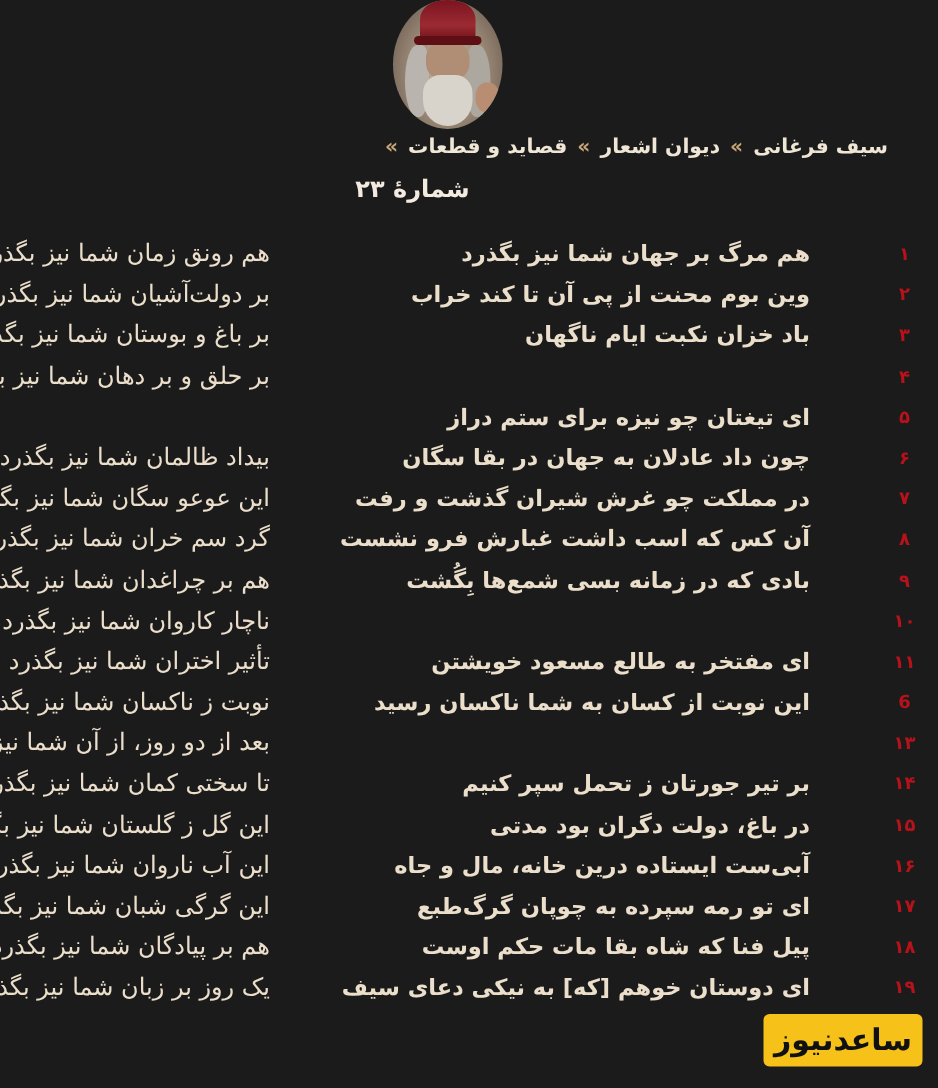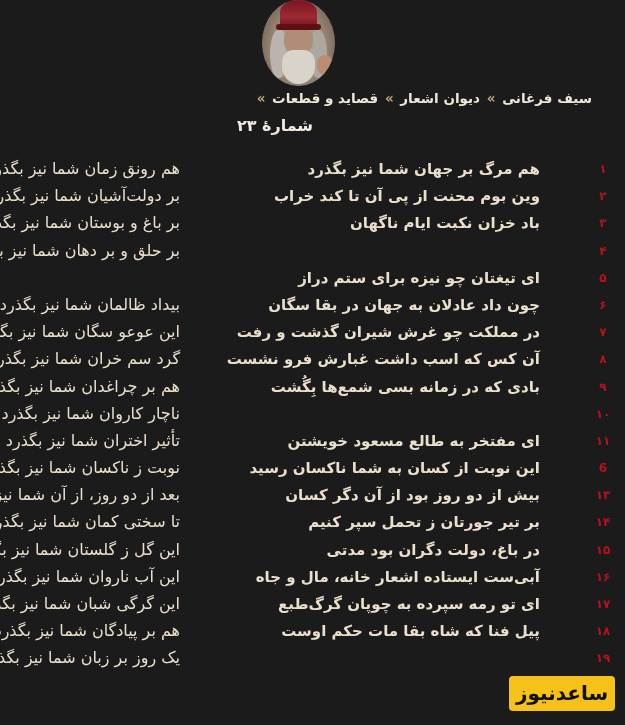--- a/index.html
+++ b/index.html
@@ -256,47 +256,47 @@
       <span class="m1">ای مفتخر به طالع مسعود خویشتن</span>
       <span class="m2">تأثیر اختران شما نیز بگذرد</span>
     </div>
   <div class="verse">
       <span class="num">6</span>
       <span class="m1">این نوبت از کسان به شما ناکسان رسید</span>
       <span class="m2">نوبت ز ناکسان شما نیز بگذرد</span>
     </div>
   <div class="verse">
       <span class="num">۱۳</span>
-      <span class="m1">بیش از دو روز بود از آن دگر کسان</span>
       <span class="m2">بعد از دو روز، از آن شما نیز بگذرد</span>
     </div>
   <div class="verse">
       <span class="num">۱۴</span>
       <span class="m1">بر تیر جورتان ز تحمل سپر کنیم</span>
       <span class="m2">تا سختی کمان شما نیز بگذرد</span>
     </div>
   <div class="verse">
       <span class="num">۱۵</span>
       <span class="m1">در باغ، دولت دگران بود مدتی</span>
       <span class="m2">این گل ز گلستان شما نیز بگذرد</span>
     </div>
   <div class="verse">
       <span class="num">۱۶</span>
-      <span class="m1">آبی‌ست ایستاده اشعار خانه، مال و جاه</span>
+      <span class="m1">آبی‌ست ایستاده درین خانه، مال و جاه</span>
       <span class="m2">این آب ناروان شما نیز بگذرد</span>
     </div>
   <div class="verse">
       <span class="num">۱۷</span>
       <span class="m1">ای تو رمه سپرده به چوپان گرگ‌طبع</span>
       <span class="m2">این گرگی شبان شما نیز بگذرد</span>
     </div>
   <div class="verse">
       <span class="num">۱۸</span>
       <span class="m1">پیل فنا که شاه بقا مات حکم اوست</span>
       <span class="m2">هم بر پیادگان شما نیز بگذرد</span>
     </div>
   <div class="verse">
       <span class="num">۱۹</span>
+      <span class="m1">ای دوستان خوهم [که] به نیکی دعای سیف</span>
       <span class="m2">یک روز بر زبان شما نیز بگذرد</span>
     </div>
 </div>
 
 <div class="watermark">ساعدنیوز</div>
 
 </body></html>

